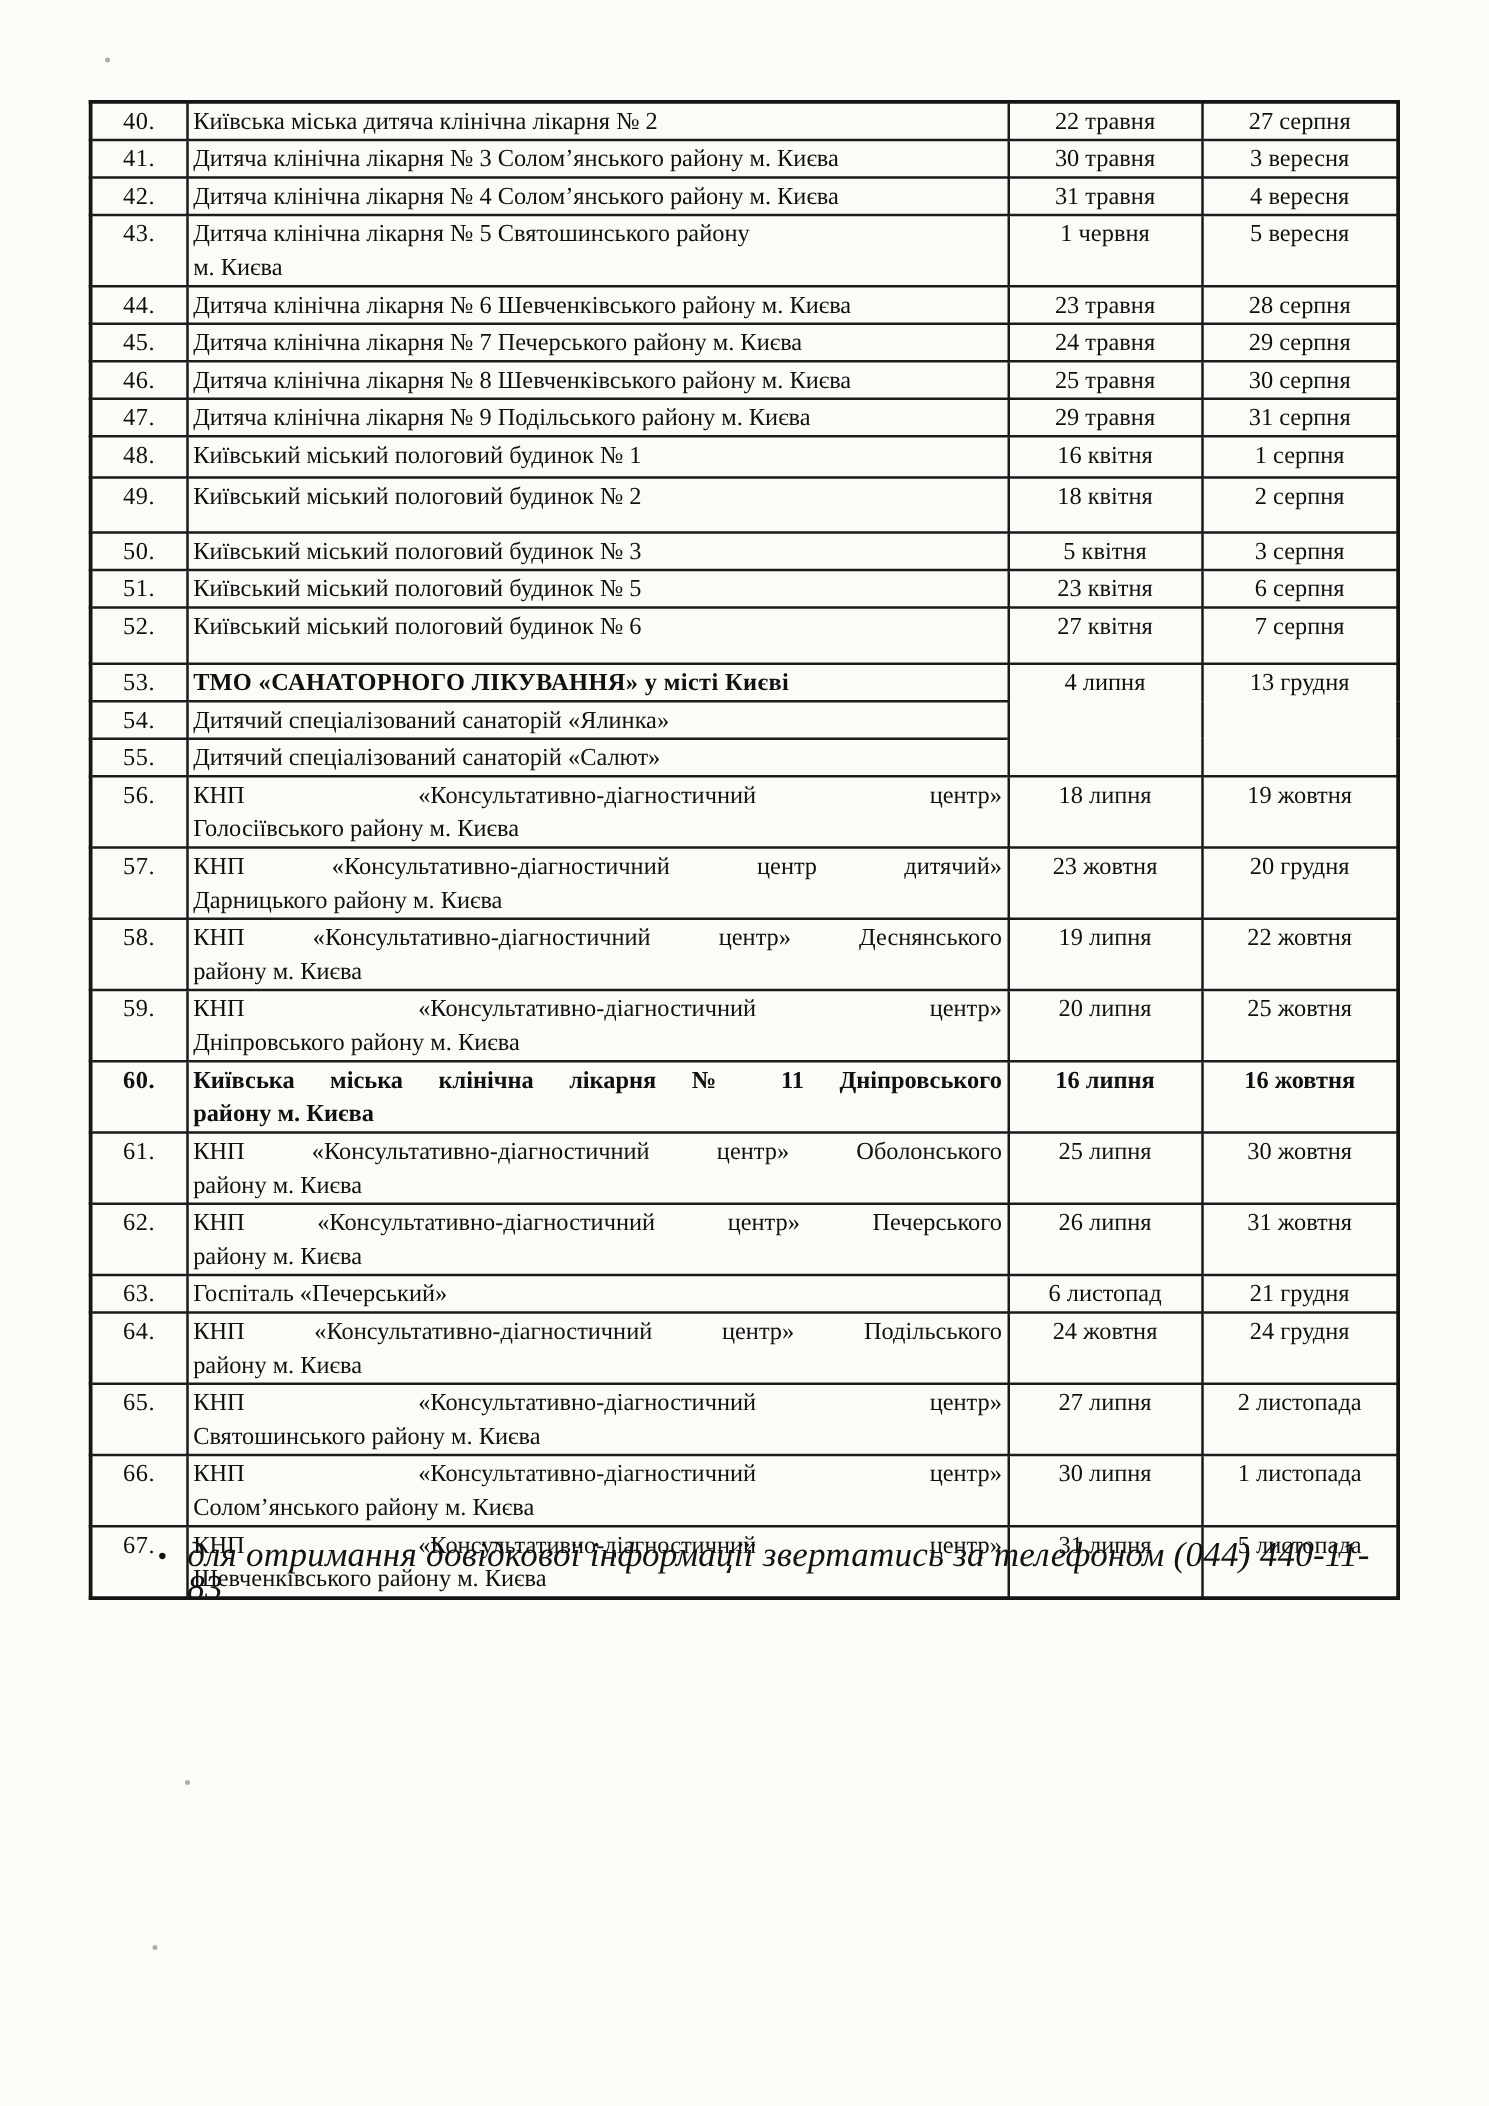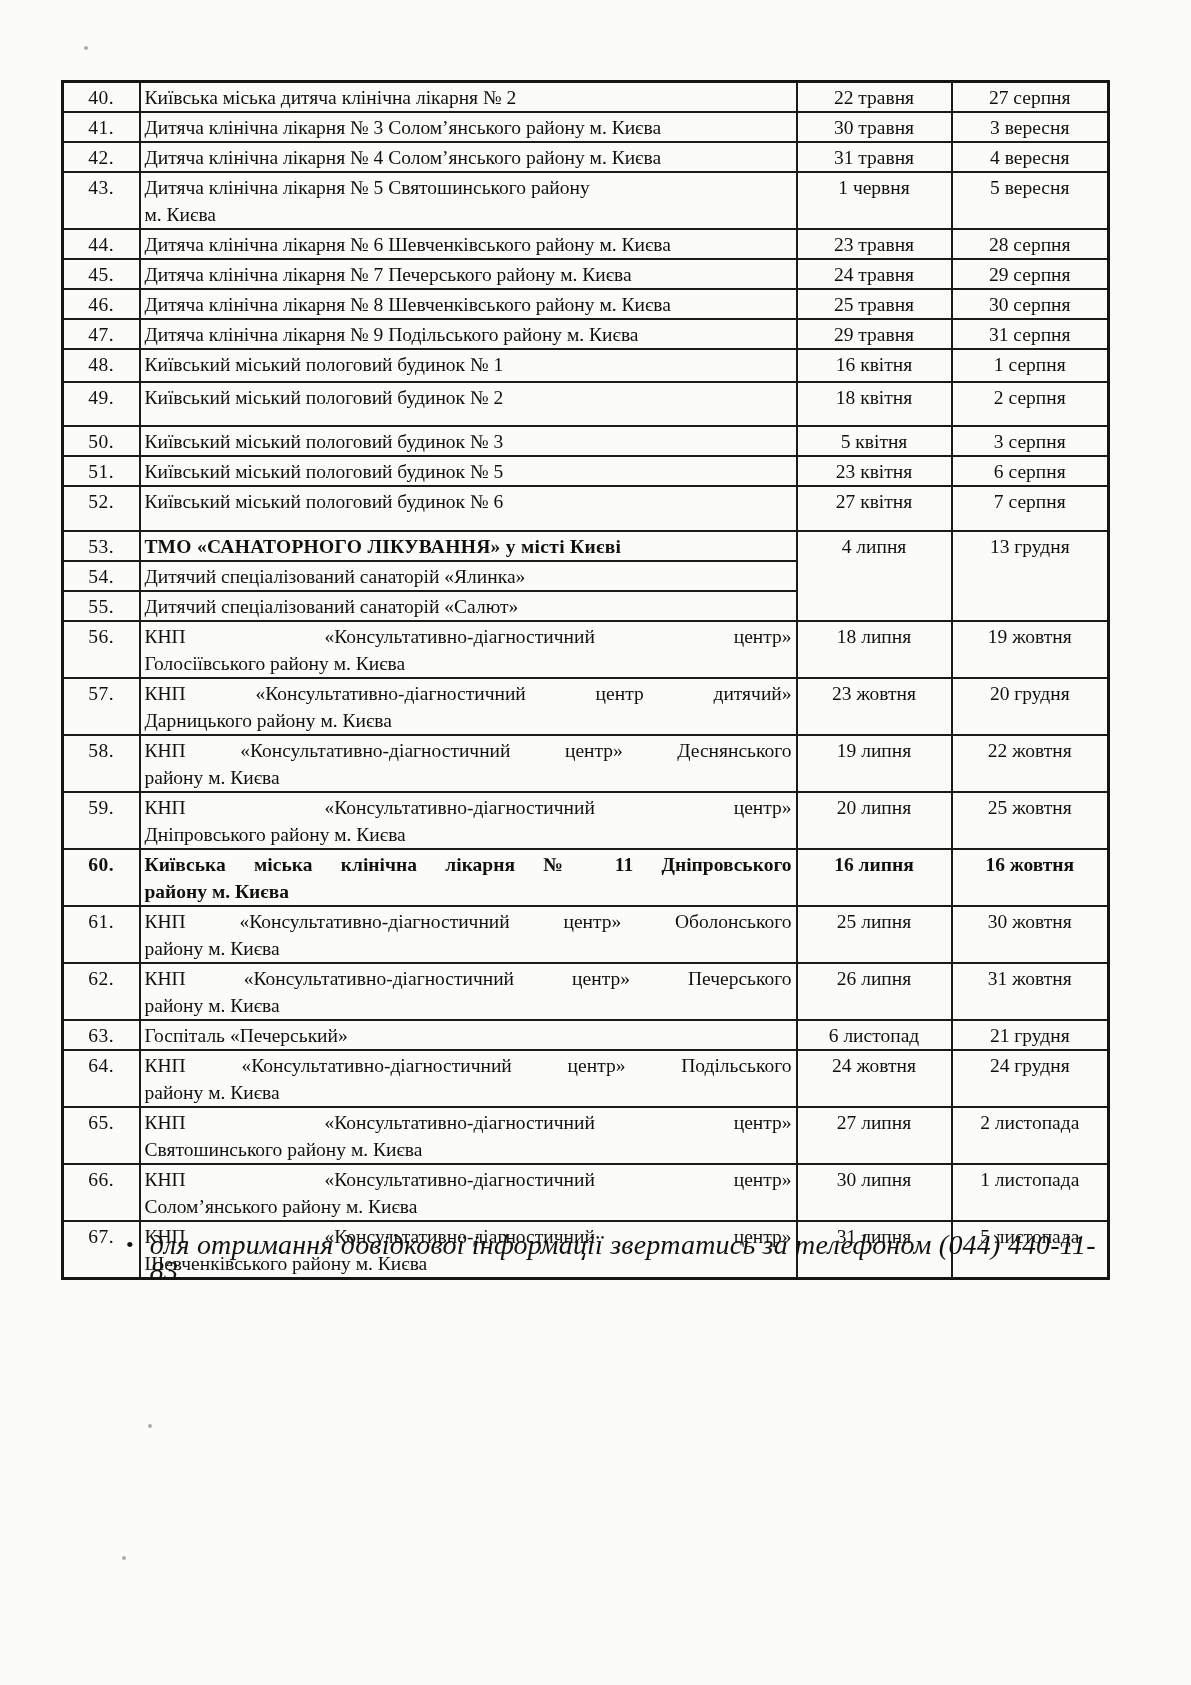--- a/index.html
+++ b/index.html
@@ -14,21 +14,21 @@
     font-family: "Liberation Serif", "DejaVu Serif", serif;
     color: #121212;
     overflow: hidden;
   }
   .page {
     position: absolute;
     inset: 0;
   }
   table.schedule {
     position: absolute;
-    left: 61px;
+    left: 71px;
     top: 80px;
     width: 1046px;
     border-collapse: collapse;
     table-layout: fixed;
     border: 3px solid #151515;
   }
   table.schedule td {
     border: 2px solid #1b1b1b;
     vertical-align: top;
     padding: 1px 4px 0 4px;

